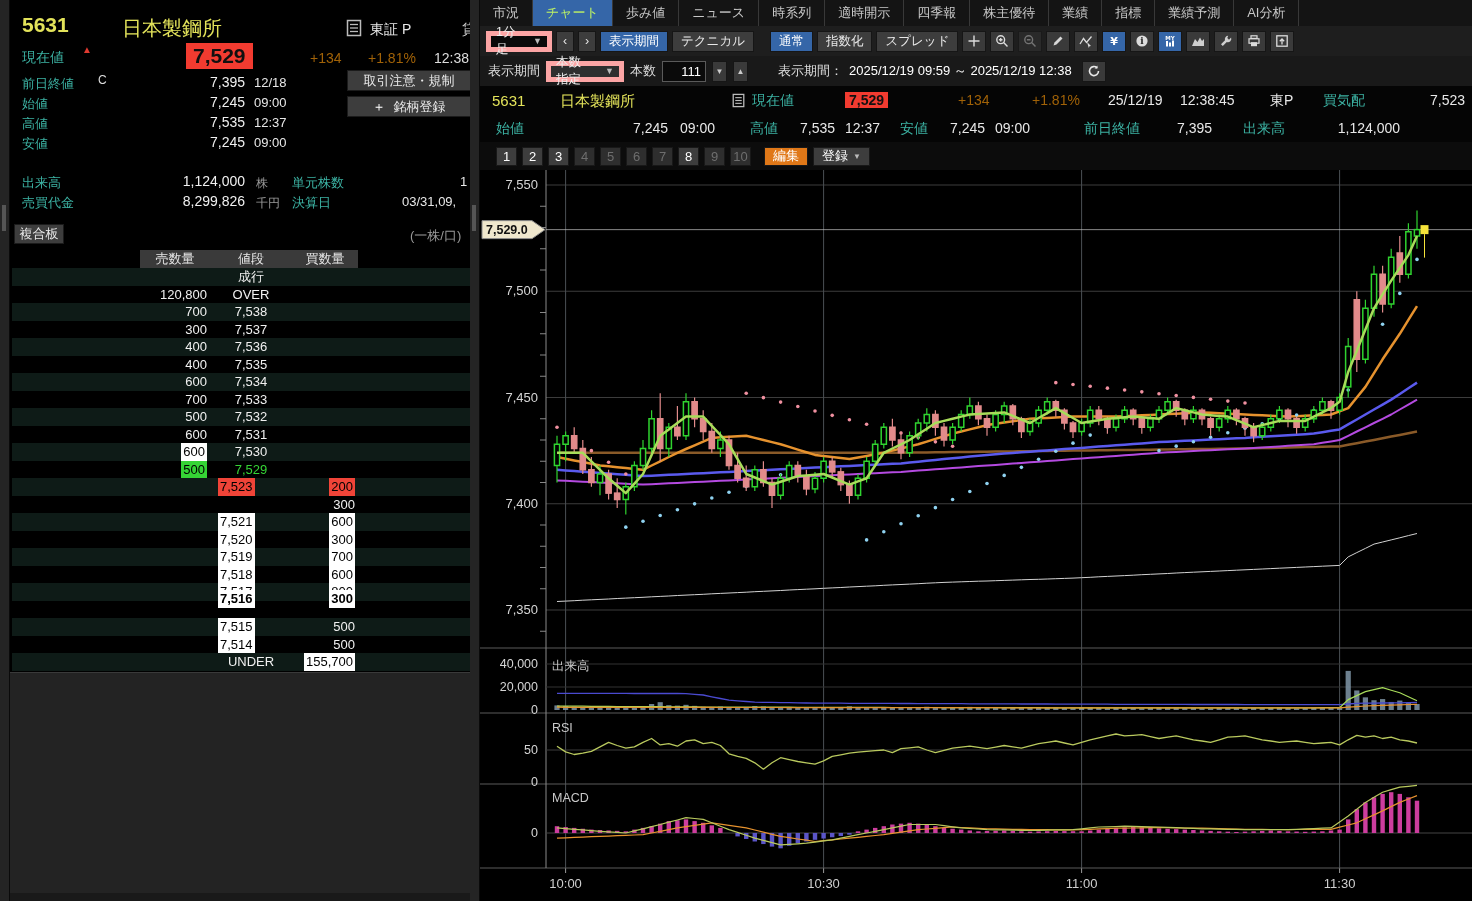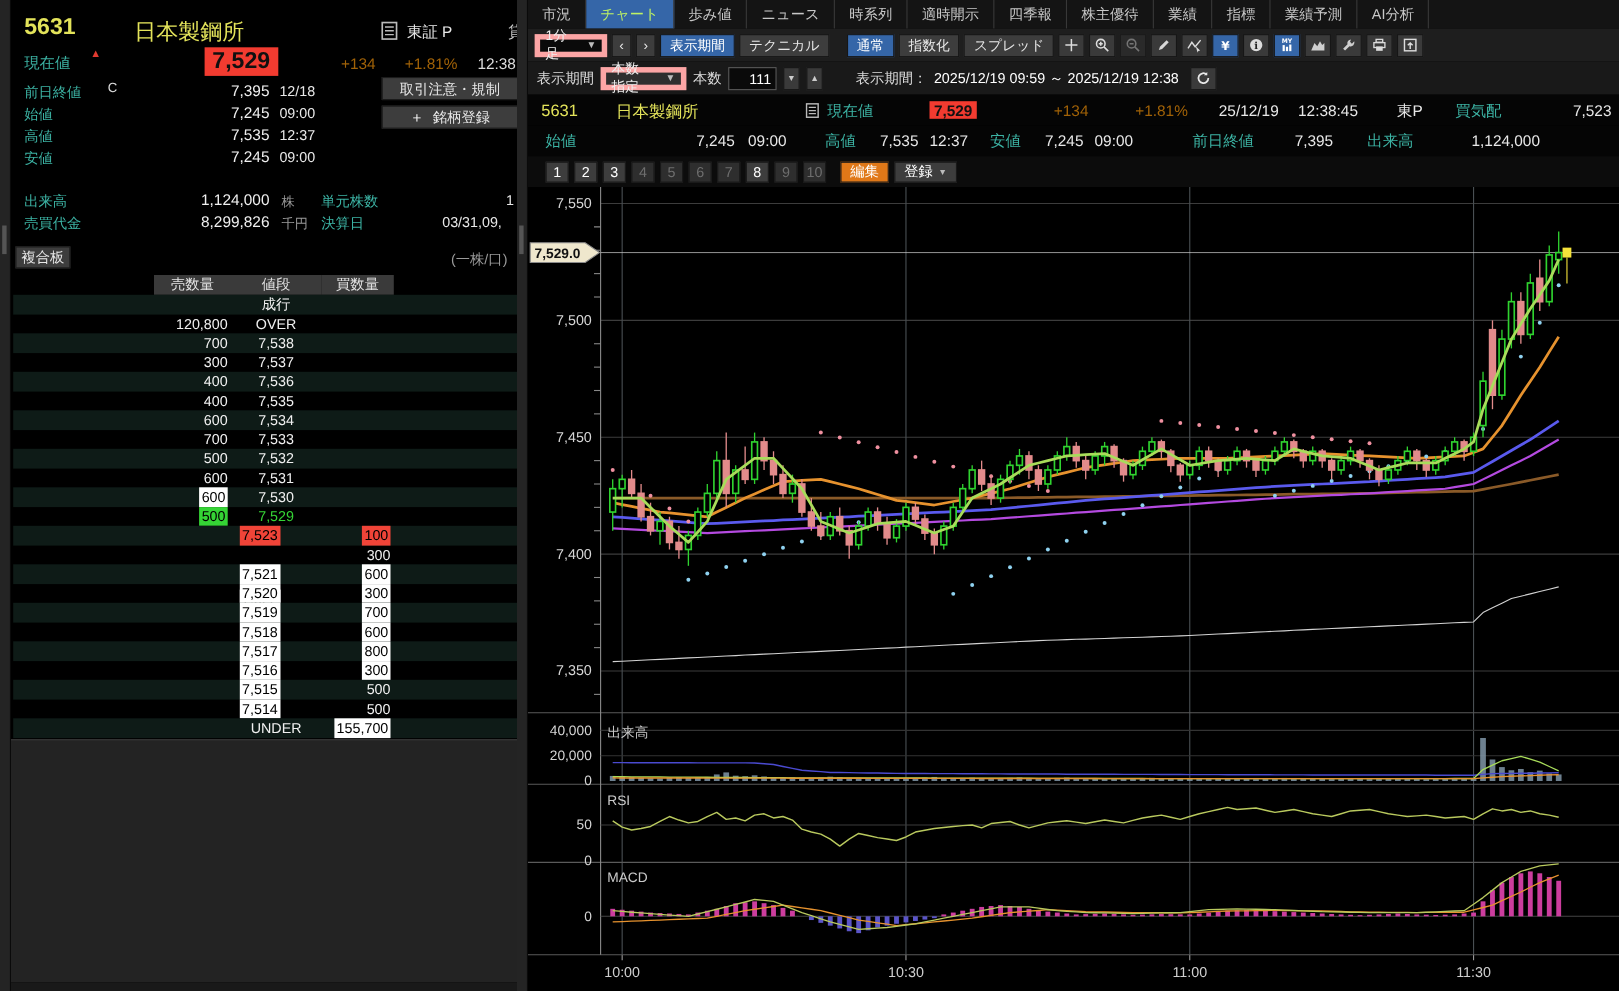--- a/index.html
+++ b/index.html
@@ -183,21 +183,21 @@
         <div class="ob-row alt" style="top: 193px;">
           <span class="ob-s c-w">600</span>
           <span class="ob-p">7,530</span>
         </div>
         <div class="ob-row" style="top: 210.5px;">
           <span class="ob-s c-g">500</span>
           <span class="ob-p t-g">7,529</span>
         </div>
         <div class="ob-row alt" style="top: 228px;">
           <span class="ob-p c-r" style="width: auto; left: 206px;">7,523</span>
-          <span class="ob-b c-r">100</span>
+          <span class="ob-b c-r">200</span>
         </div>
         <div class="ob-row" style="top: 245.5px;">
           <span class="ob-p c-w" style="width: auto; left: 206px; margin-top: 40px;">7,522</span>
           <span class="ob-b">300</span>
         </div>
         <div class="ob-row alt" style="top: 263px;">
           <span class="ob-p c-w" style="width: auto; left: 206px;">7,521</span>
           <span class="ob-b c-w">600</span>
         </div>
         <div class="ob-row" style="top: 280.5px;">
@@ -209,21 +209,21 @@
           <span class="ob-b c-w">700</span>
         </div>
         <div class="ob-row" style="top: 315.5px;">
           <span class="ob-p c-w" style="width: auto; left: 206px;">7,518</span>
           <span class="ob-b c-w">600</span>
         </div>
         <div class="ob-row alt" style="top: 333px;">
           <span class="ob-p c-w" style="width: auto; left: 206px;">7,517</span>
           <span class="ob-b c-w">800</span>
         </div>
-        <div class="ob-row" style="top: 351px;">
+        <div class="ob-row" style="top: 340px; font-weight: bold;">
           <span class="ob-p c-w" style="width: auto; left: 206px;">7,516</span>
           <span class="ob-b c-w">300</span>
         </div>
         <div class="ob-row alt" style="top: 368px;">
           <span class="ob-p c-w" style="width: auto; left: 206px;">7,515</span>
           <span class="ob-b">500</span>
         </div>
         <div class="ob-row" style="top: 385.5px;">
           <span class="ob-p c-w" style="width: auto; left: 206px;">7,514</span>
           <span class="ob-b">500</span>

